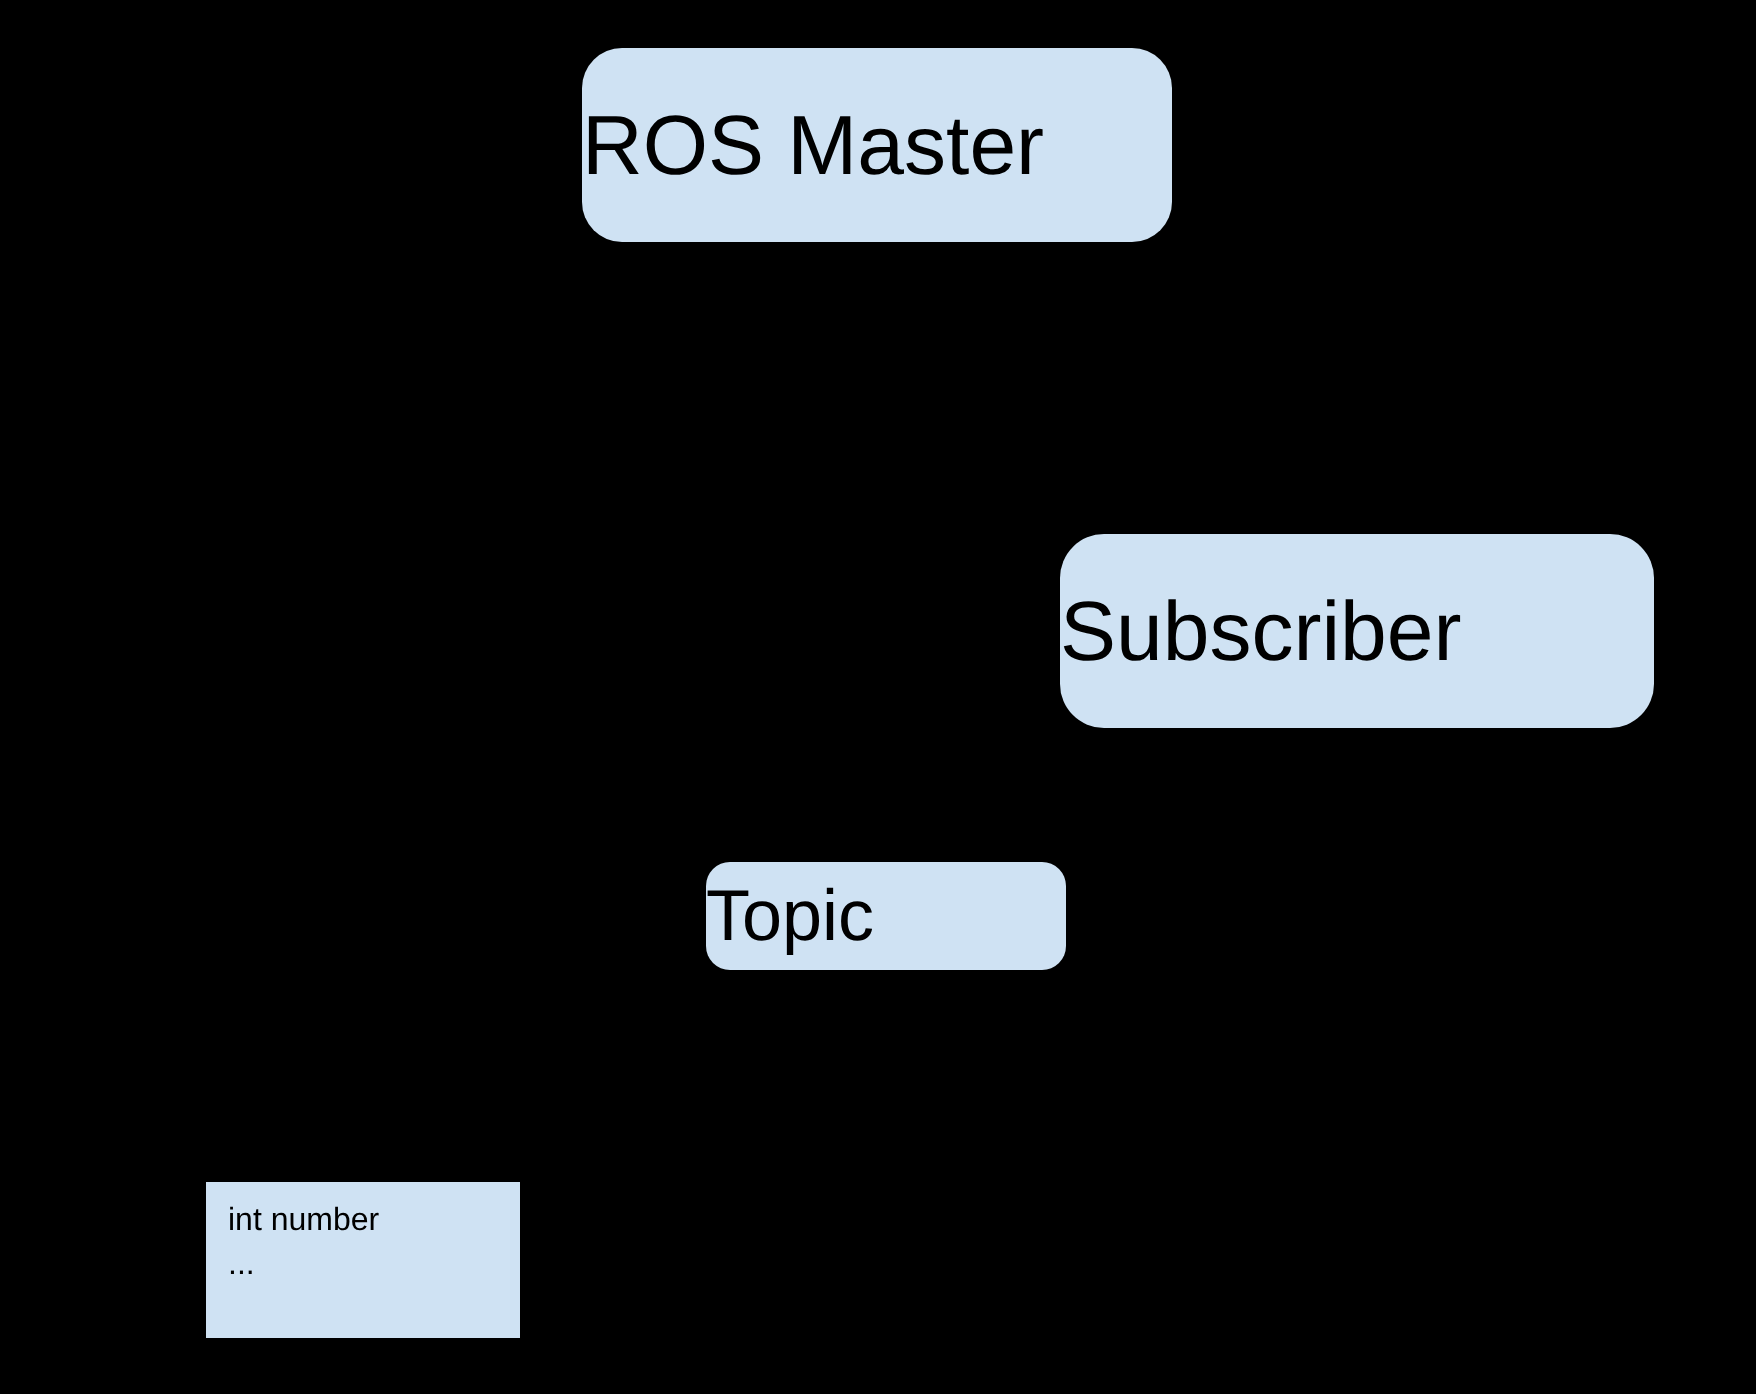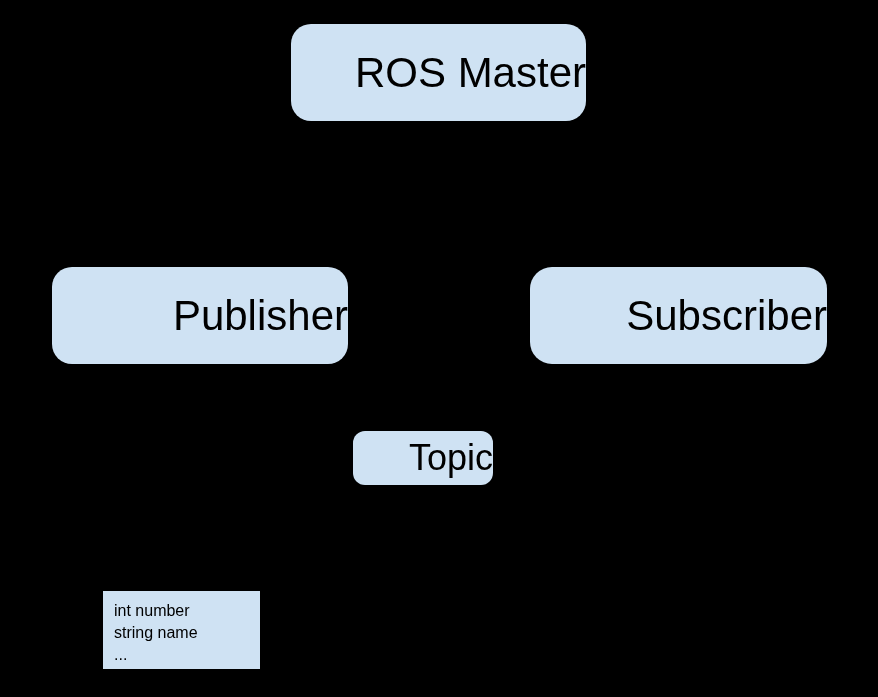--- a/index.html
+++ b/index.html
@@ -17,42 +17,42 @@
   .diagram-canvas {
     position: absolute;
     inset: 0;
   }
   .node {
     position: absolute;
     background: var(--node-fill, #cfe2f3);
     color: var(--text-color, #000000);
     display: flex;
     align-items: center;
-    justify-content: flex-end;
+    justify-content: flex-start;
     box-sizing: border-box;
   }
   .node-rounded-lg {
     border-radius: 20px;
     font-size: 42px;
   }
   .node-ros-master {
     left: 291px; top: 24px;
     width: 295px; height: 97px;
   }
   .node-publisher {
     left: 52px; top: 267px;
     width: 296px; height: 97px;
   }
   .node-subscriber {
     left: 530px; top: 267px;
     width: 297px; height: 97px; border-radius: 22px;
   }
   .node-topic {
     left: 353px; top: 431px;
-    width: 140px; height: 54px;
+    width: 180px; height: 54px;
     border-radius: 12px;
     font-size: 36px;
   }
   .node-message {
     left: 103px; top: 591px;
     width: 157px; height: 78px;
     border-radius: 0;
     display: block;
     font-size: 16px;
     line-height: 22px;
@@ -68,31 +68,27 @@
 </style>
 </head>
 <body style="--bg: #000000; --node-fill: #cfe2f3; --text-color: #000000;">
 
 <div class="diagram-canvas">
 
   <div class="node node-rounded-lg node-ros-master">
     <span class="node-label">ROS Master</span>
   </div>
 
-  <div class="node node-rounded-lg node-publisher">
-    <span class="node-label">Publisher</span>
-  </div>
 
   <div class="node node-rounded-lg node-subscriber">
     <span class="node-label">Subscriber</span>
   </div>
 
   <div class="node node-topic">
     <span class="node-label">Topic</span>
   </div>
 
   <div class="node node-message">
     <div class="message-line">int number</div>
-    <div class="message-line">string name</div>
     <div class="message-line">...</div>
   </div>
 
 </div>
 
 </body></html>

